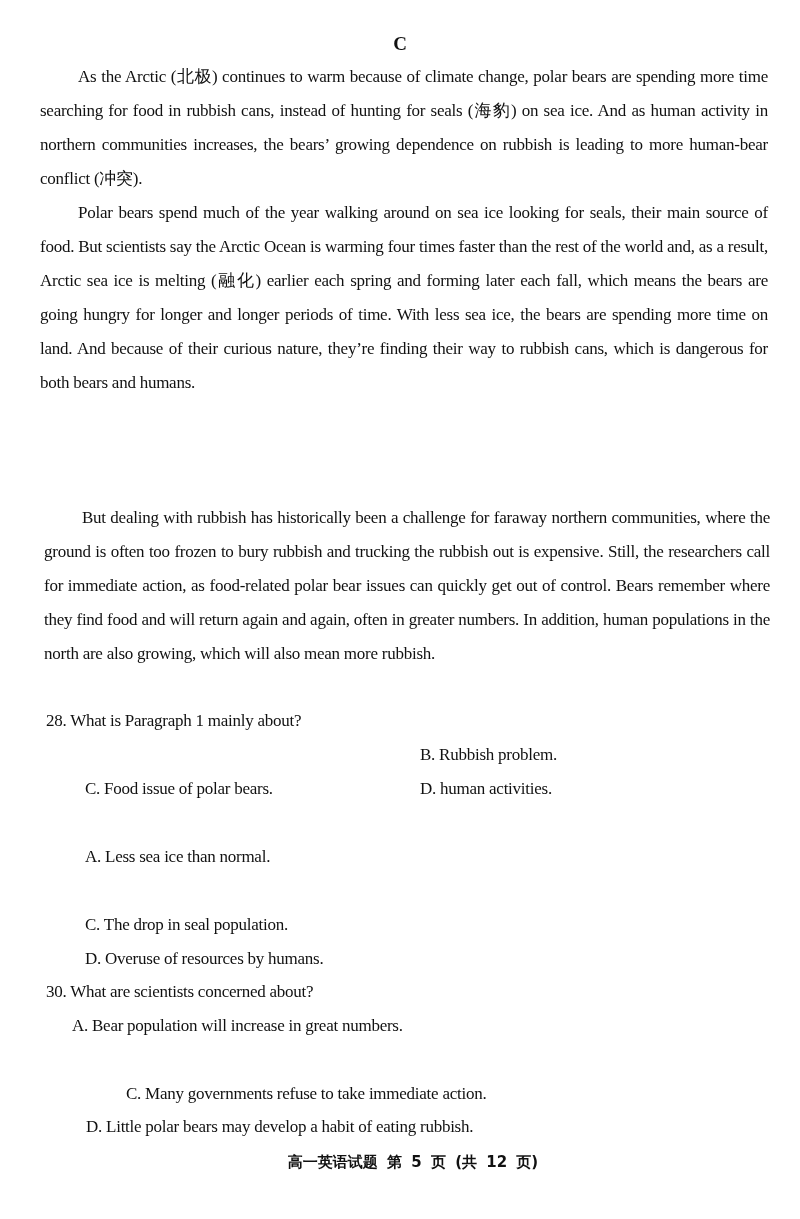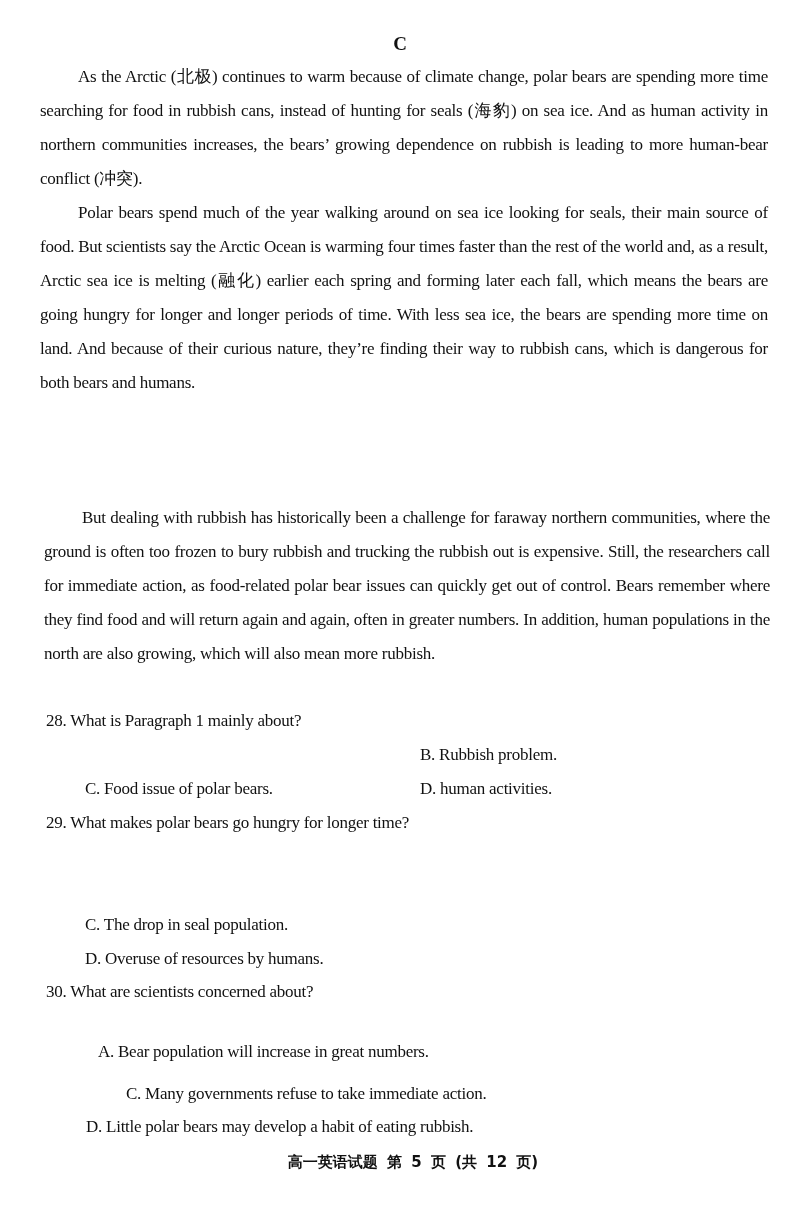--- a/index.html
+++ b/index.html
@@ -45,23 +45,23 @@
 
   <div class="para-block" style="top:501px; left:44px; width:726px;">
     <p class="para">But dealing with rubbish has historically been a challenge for faraway northern communities, where the ground is often too frozen to bury rubbish and trucking the rubbish out is expensive. Still, the researchers call for immediate action, as food-related polar bear issues can quickly get out of control. Bears remember where they find food and will return again and again, often in greater numbers. In addition, human populations in the north are also growing, which will also mean more rubbish.</p>
   </div>
 
   <div class="q" style="top:704px;">28. What is Paragraph 1 mainly about?</div>
   <div class="opt" style="top:738px; left:420px;">B. Rubbish problem.</div>
   <div class="opt" style="top:772px; left:85px;">C. Food issue of polar bears.</div>
   <div class="opt" style="top:772px; left:420px;">D. human activities.</div>
 
-  <div class="q" style="top:806px;">29. What makes polar bears go hungry for longer time?</div>
+  <div class="opt" style="top:840px; left:85px;">A. Less sea ice than normal.</div>
   <div class="opt" style="top:908px; left:85px;text-align:center;">C. The drop in seal population.</div>
   <div class="opt" style="top:942px; left:85px;">D. Overuse of resources by humans.</div>
 
   <div class="q" style="top:975px;">30. What are scientists concerned about?</div>
-  <div class="opt" style="top:1009px; left:98px;margin-top:26px;">A. Bear population will increase in great numbers.</div>
+  <div class="opt" style="top:1009px; left:72px;">A. Bear population will increase in great numbers.</div>
   <div class="opt" style="top:1077px; left:78px;margin-left:48px;">C. Many governments refuse to take immediate action.</div>
   <div class="opt" style="top:1110px; left:86px;">D. Little polar bears may develop a habit of eating rubbish.</div>
 
   <div class="footer">高一英语试题  第 5 页  (共 12 页)</div>
 </div>
 
 </body></html>

